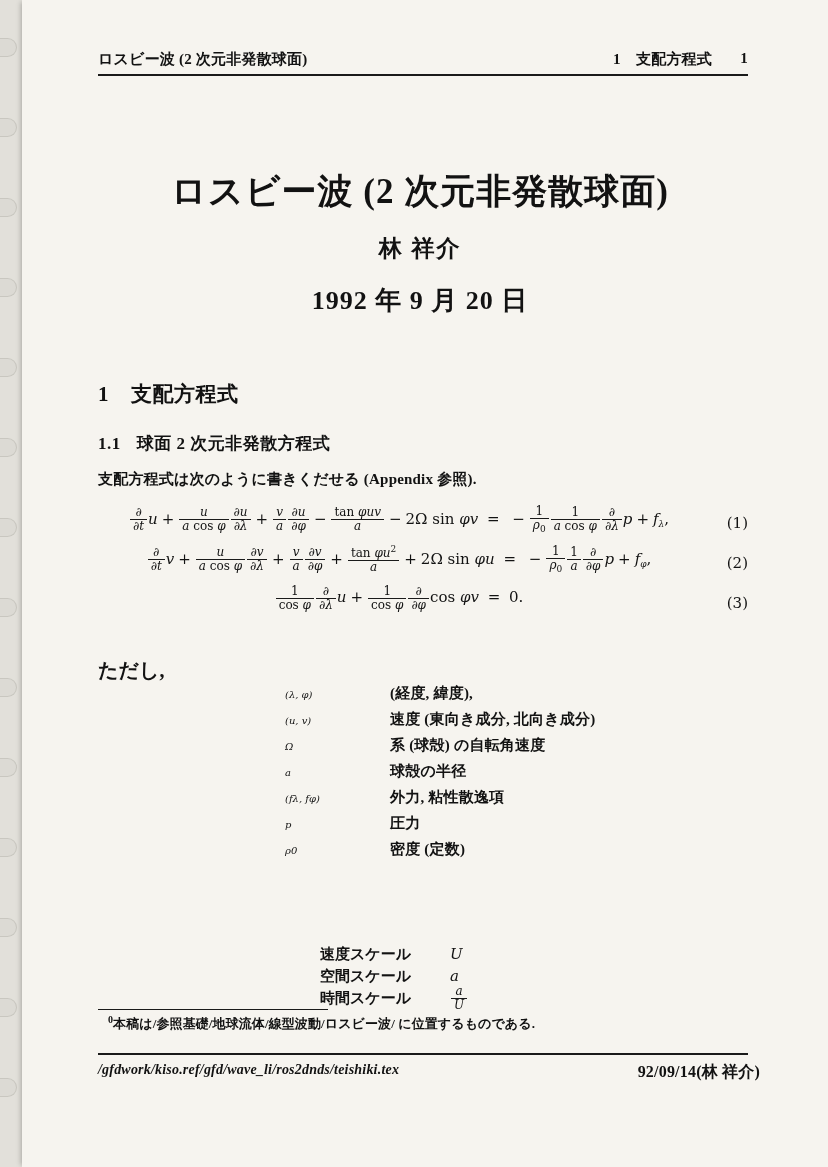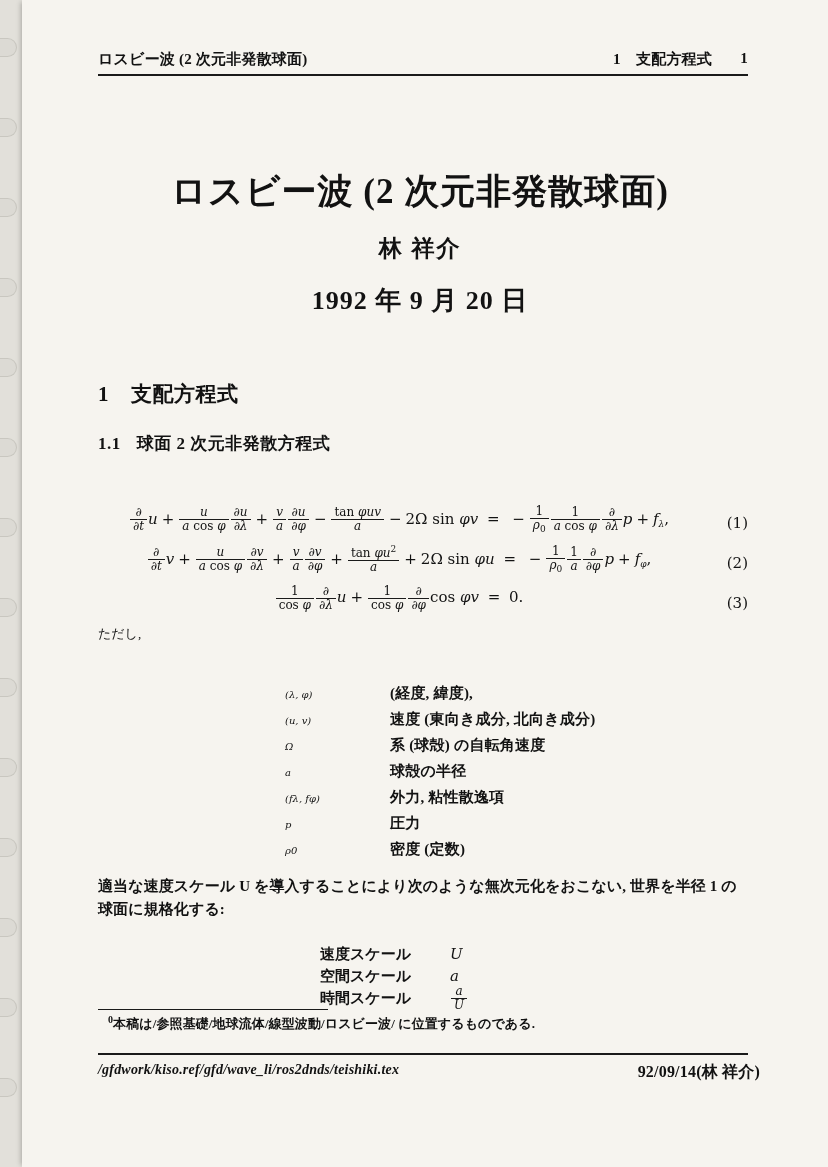--- a/index.html
+++ b/index.html
@@ -198,23 +198,23 @@
     padding: 0 3px;
   }
   .it { font-style: italic; }
   .op { margin: 0 4px; }
   .sub { font-size: 9px; vertical-align: -3px; }
   .sup { font-size: 9px; vertical-align: 5px; }
 
   .tadashi {
     position: absolute;
     left: 18px;
-    top: 625px;
-    font-size: 13px;
-    font-weight: normal;
+    top: 657px;
+    font-size: 20px;
+    font-weight: bold;
   }
 
   
   .symtable {
     position: absolute;
     left: 205px;
     top: 684px;
     font-size: 15px;
   }
   .symrow {
@@ -353,20 +353,21 @@
     <div class="date">1992 年 9 月 20 日</div>
 
     <div class="sec1">
       <span class="num">1</span><span>支配方程式</span>
     </div>
 
     <div class="sec11">
       <span class="num">1.1</span><span>球面 2 次元非発散方程式</span>
     </div>
 
+    <div class="para-intro">支配方程式は次のように書きくだせる (Appendix 参照).</div>
 
     <div class="eqblock">
 
       <div class="eqrow">
         <div class="eqbody">
           <span class="frac"><span class="nm">∂</span><span class="dn">∂<span class="it">t</span></span></span><span class="it">u</span><span class="op">+</span><span class="frac"><span class="nm"><span class="it">u</span></span><span class="dn"><span class="it">a</span> cos <span class="it">φ</span></span></span><span class="frac"><span class="nm">∂<span class="it">u</span></span><span class="dn">∂<span class="it">λ</span></span></span><span class="op">+</span><span class="frac"><span class="nm"><span class="it">v</span></span><span class="dn"><span class="it">a</span></span></span><span class="frac"><span class="nm">∂<span class="it">u</span></span><span class="dn">∂<span class="it">φ</span></span></span><span class="op">−</span><span class="frac"><span class="nm">tan <span class="it">φuv</span></span><span class="dn"><span class="it">a</span></span></span><span class="op">−</span>2Ω sin <span class="it">φv</span><span class="op">&nbsp;=&nbsp;</span><span class="op">−</span><span class="frac"><span class="nm">1</span><span class="dn"><span class="it">ρ</span><span class="sub">0</span></span></span><span class="frac"><span class="nm">1</span><span class="dn"><span class="it">a</span> cos <span class="it">φ</span></span></span><span class="frac"><span class="nm">∂</span><span class="dn">∂<span class="it">λ</span></span></span><span class="it">p</span><span class="op">+</span><span class="it">f</span><span class="sub it">λ</span>,
         </div>
         <div class="eqnum">(1)</div>
       </div>
 
@@ -412,21 +413,20 @@
       <div class="symrow">
         <span class="sym">p</span>
         <span class="desc">圧力</span>
       </div>
       <div class="symrow">
         <span class="sym">ρ0</span>
         <span class="desc">密度 (定数)</span>
       </div>
     </div>
 
-    <div class="para-scale">適当な速度スケール U を導入することにより次のような無次元化をおこない, 世界を半径 1 の球面に規格化する:</div>
 
     <div class="scaletable">
       <div class="scalerow">
         <span class="nm2">速度スケール</span>
         <span class="vl">U</span>
       </div>
       <div class="scalerow">
         <span class="nm2">空間スケール</span>
         <span class="vl">a</span>
       </div>

